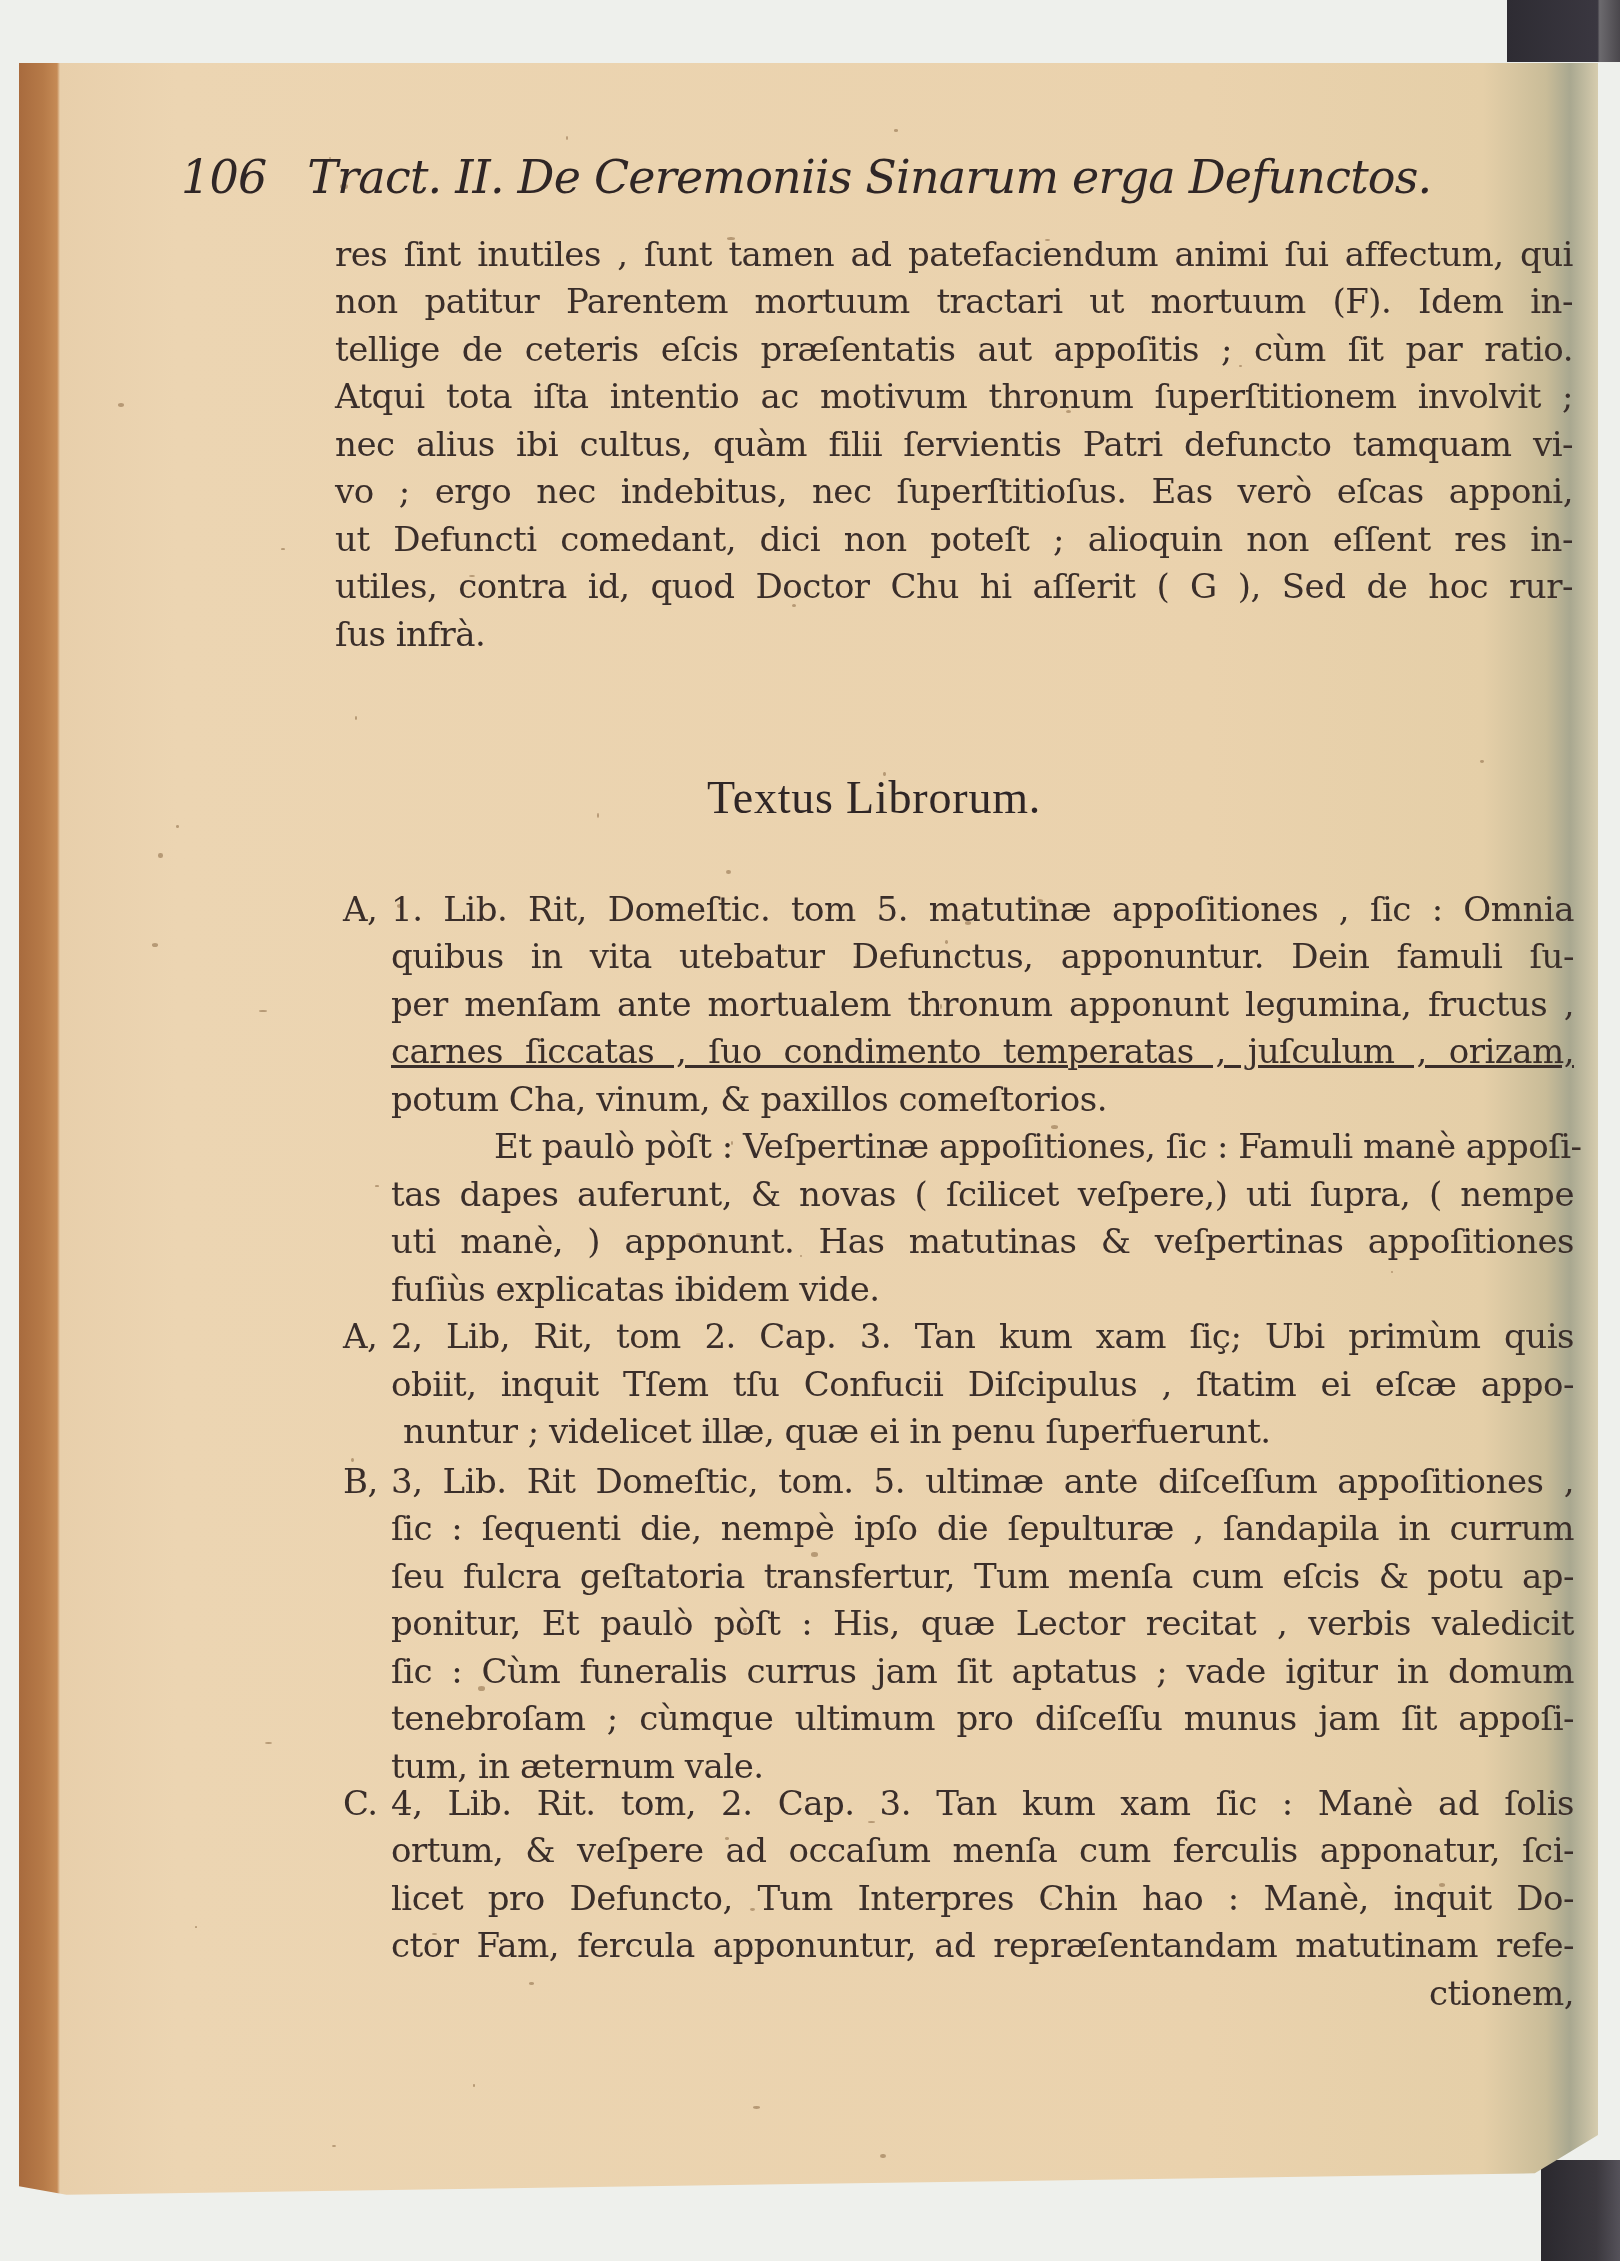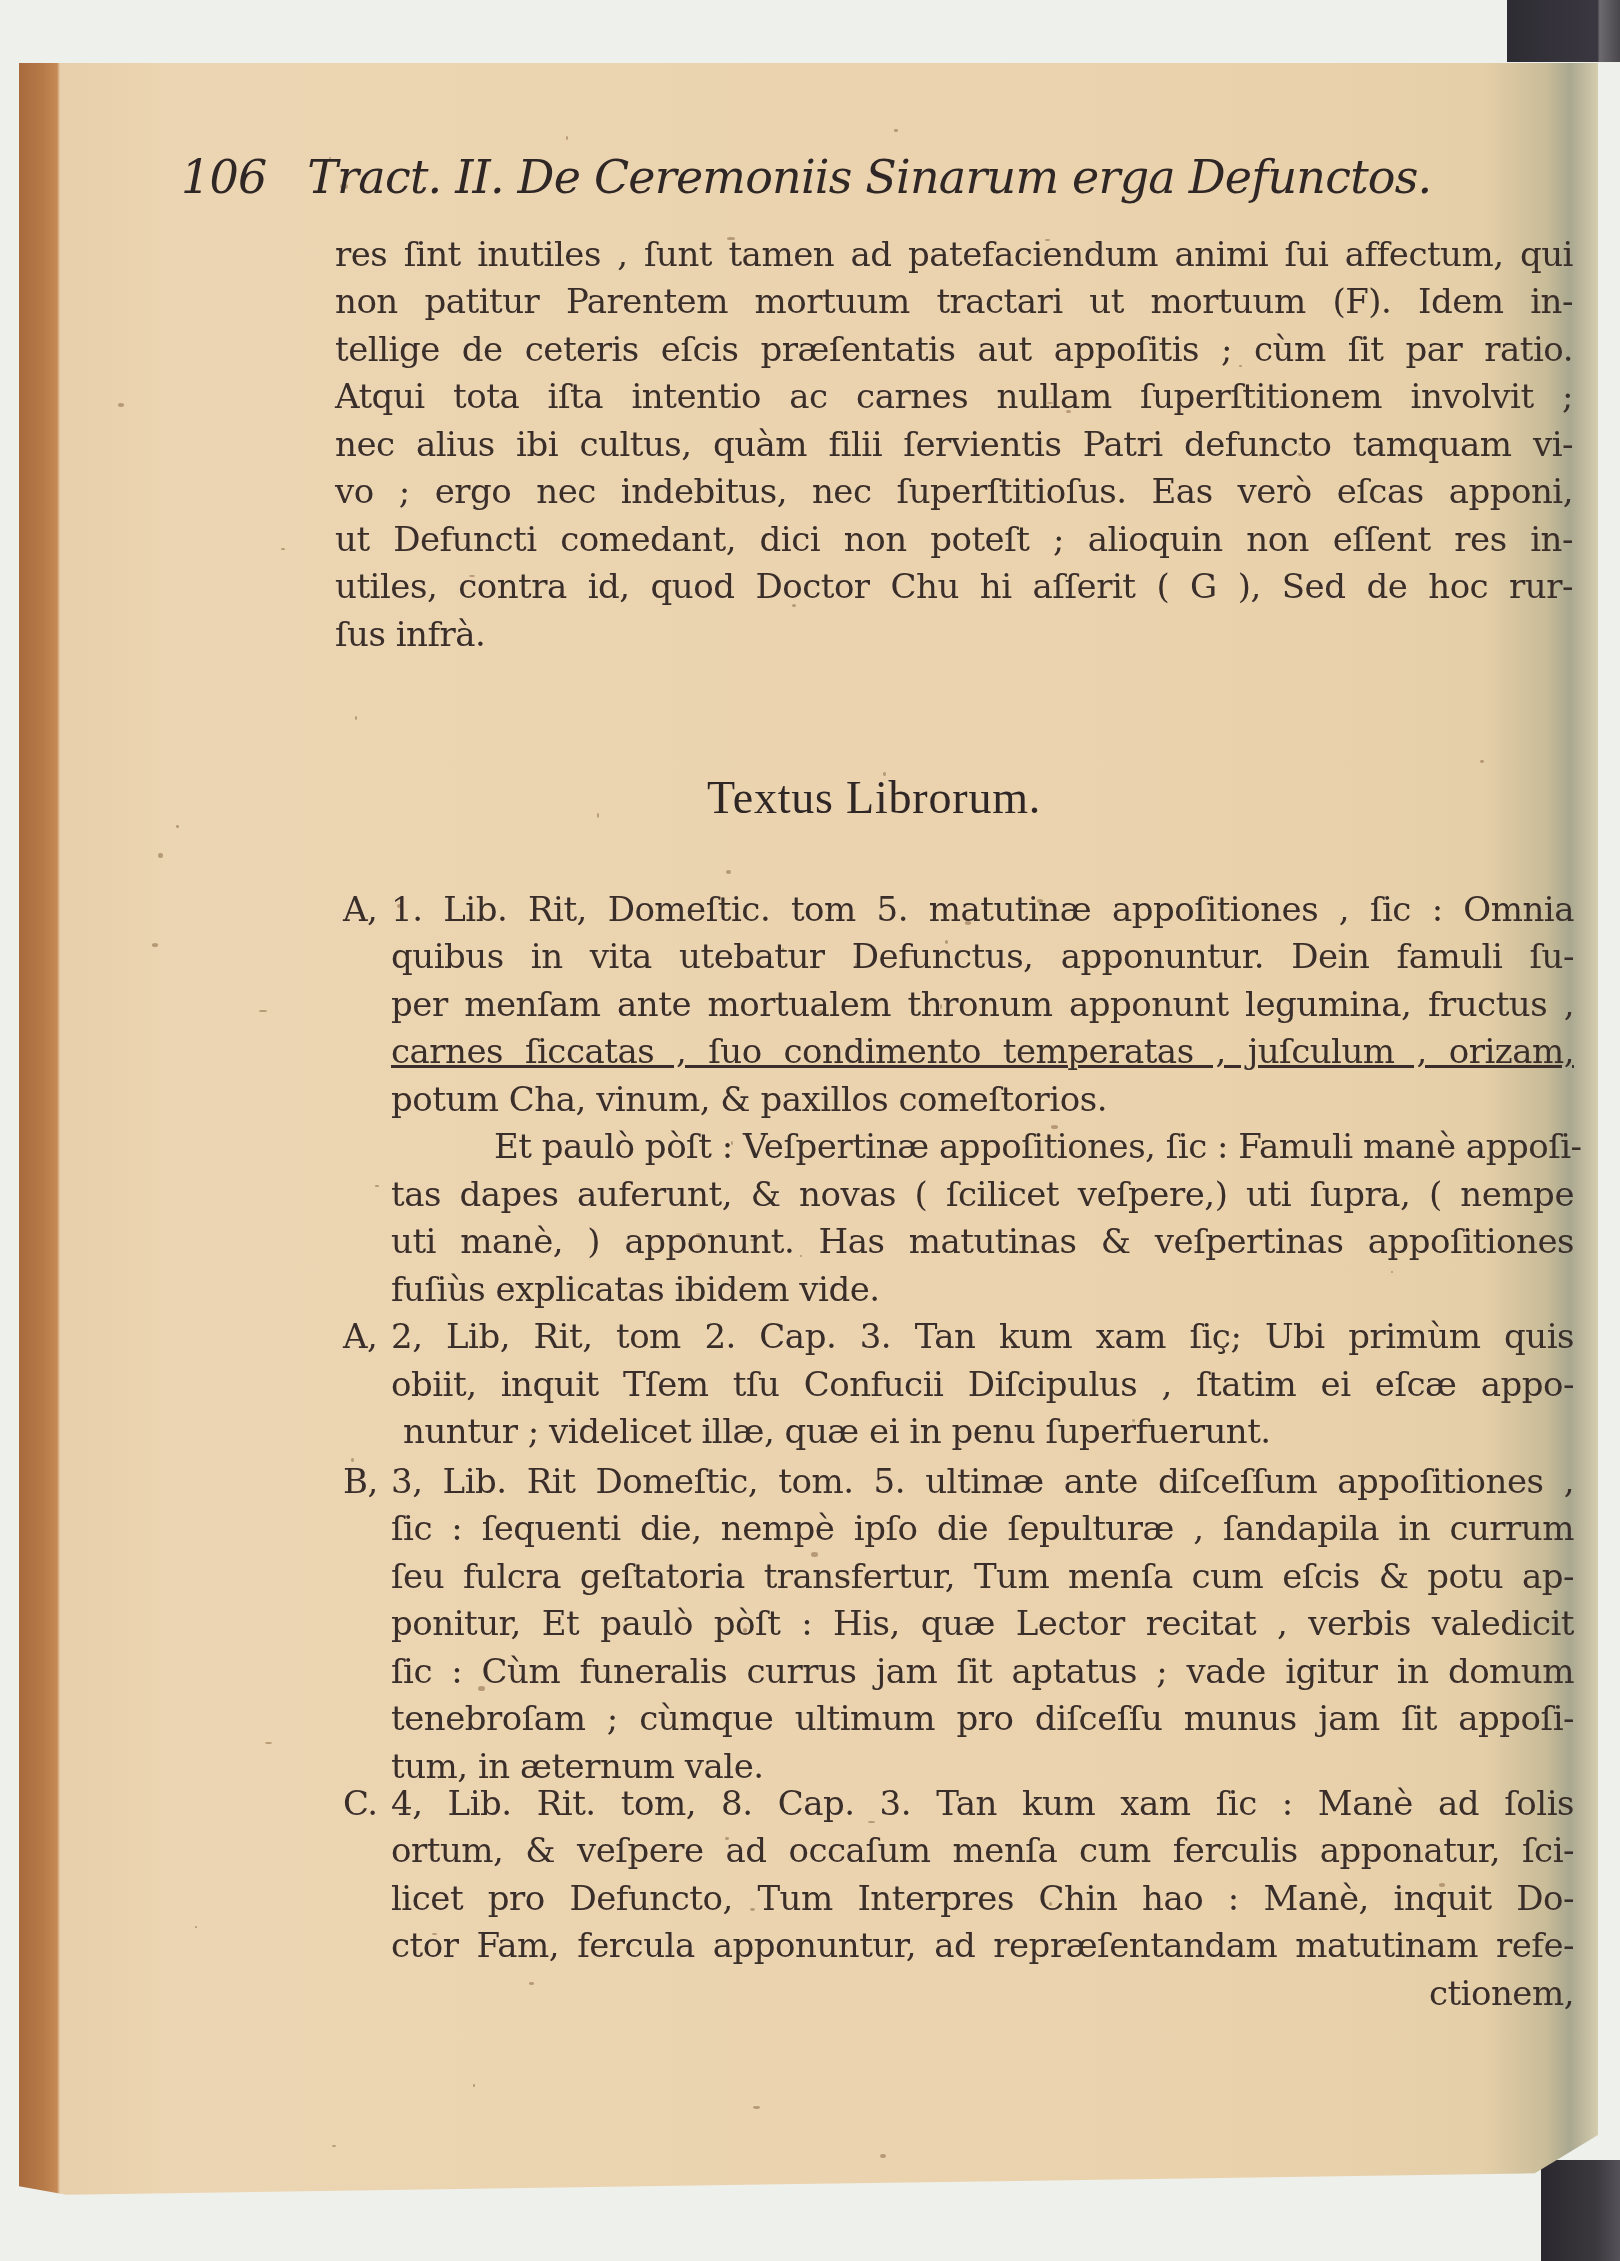--- a/index.html
+++ b/index.html
@@ -117,21 +117,21 @@
   <div class="text-block">
     <div class="running-head">
       <span class="pageno">106</span>
       <span>Tract. II. De Ceremoniis Sinarum erga Defunctos.</span>
     </div>
 
     <div id="intro">
         <div class="line p1 justify" style="top: 168px;">res ſint inutiles ,  ſunt tamen ad patefaciendum animi ſui affectum, qui</div>
         <div class="line p1 justify" style="top: 215px;">non patitur Parentem mortuum tractari ut mortuum (F).   Idem in-</div>
         <div class="line p1 justify" style="top: 263px;">tellige de ceteris eſcis præſentatis aut appoſitis ; cùm ſit par ratio.</div>
-        <div class="line p1 justify" style="top: 310px;">Atqui tota iſta intentio  ac carnes nullam ſuperſtitionem involvit ;</div>
+        <div class="line p1 justify" style="top: 310px;">Atqui tota iſta intentio  ac motivum thronum ſuperſtitionem involvit ;</div>
         <div class="line p1 justify" style="top: 358px;">nec alius ibi cultus, quàm filii ſervientis Patri defuncto tamquam vi-</div>
         <div class="line p1 justify" style="top: 405px;">vo ; ergo nec indebitus, nec ſuperſtitioſus.   Eas verò eſcas apponi,</div>
         <div class="line p1 justify" style="top: 453px;">ut Defuncti comedant, dici non poteſt ; alioquin non eſſent res in-</div>
         <div class="line p1 justify" style="top: 500px;">utiles, contra id, quod Doctor Chu hi aſſerit ( G ), Sed de hoc rur-</div>
         <div class="line p1" style="top: 548px;">ſus infrà.</div>
       </div>
 
     <div class="heading">Textus Librorum.</div>
 
     <div id="entries">
@@ -158,21 +158,21 @@
           <div class="line justify" style="left: 372px; width: 1183px; top: 1395px;">3, Lib. Rit Domeſtic, tom.  5. ultimæ ante diſceſſum appoſitiones ,</div>
           <div class="line justify" style="left: 372px; width: 1183px; top: 1442px;">ſic : ſequenti die, nempè ipſo die ſepulturæ , ſandapila in currum</div>
           <div class="line justify" style="left: 372px; width: 1183px; top: 1490px;">ſeu fulcra geſtatoria transfertur,   Tum menſa cum eſcis &amp; potu ap-</div>
           <div class="line justify" style="left: 372px; width: 1183px; top: 1537px;">ponitur,   Et paulò pòſt : His, quæ Lector recitat , verbis valedicit</div>
           <div class="line justify" style="left: 372px; width: 1183px; top: 1585px;">ſic : Cùm funeralis currus jam ſit aptatus ; vade igitur in  domum</div>
           <div class="line justify" style="left: 372px; width: 1183px; top: 1632px;">tenebroſam ;  cùmque ultimum pro diſceſſu munus jam ſit appoſi-</div>
           <div class="line" style="left: 372px; width: 1183px; top: 1680px;">tum, in æternum vale.</div>
         </div>
         <div>
           <div class="line" style="left: 324px; top: 1717px;">C.</div>
-          <div class="line justify" style="left: 372px; width: 1183px; top: 1717px;">4, Lib. Rit. tom, 8. Cap. 3. Tan kum xam ſic : Manè ad ſolis</div>
+          <div class="line justify" style="left: 372px; width: 1183px; top: 1717px;">4, Lib. Rit. tom, 2. Cap. 3. Tan kum xam ſic : Manè ad ſolis</div>
           <div class="line justify" style="left: 372px; width: 1183px; top: 1764px;">ortum, &amp; veſpere ad occaſum menſa cum ferculis apponatur, ſci-</div>
           <div class="line justify" style="left: 372px; width: 1183px; top: 1812px;">licet pro Defuncto,   Tum Interpres Chin hao : Manè, inquit Do-</div>
           <div class="line justify" style="left: 372px; width: 1183px; top: 1859px;">ctor Fam, fercula apponuntur, ad repræſentandam matutinam refe-</div>
           <div class="line" style="text-align: right; left: 372px; width: 1183px; top: 1907px;">ctionem,</div>
         </div>
       </div>
   </div>
 </div>
 
 

